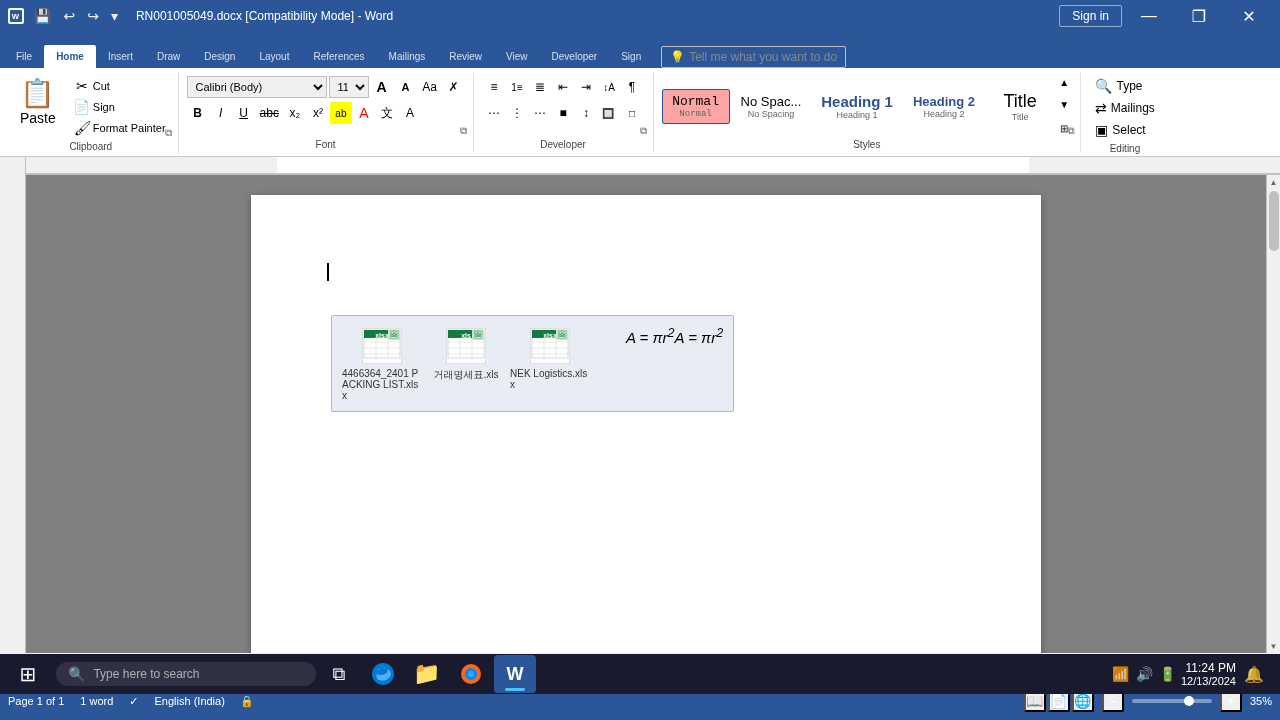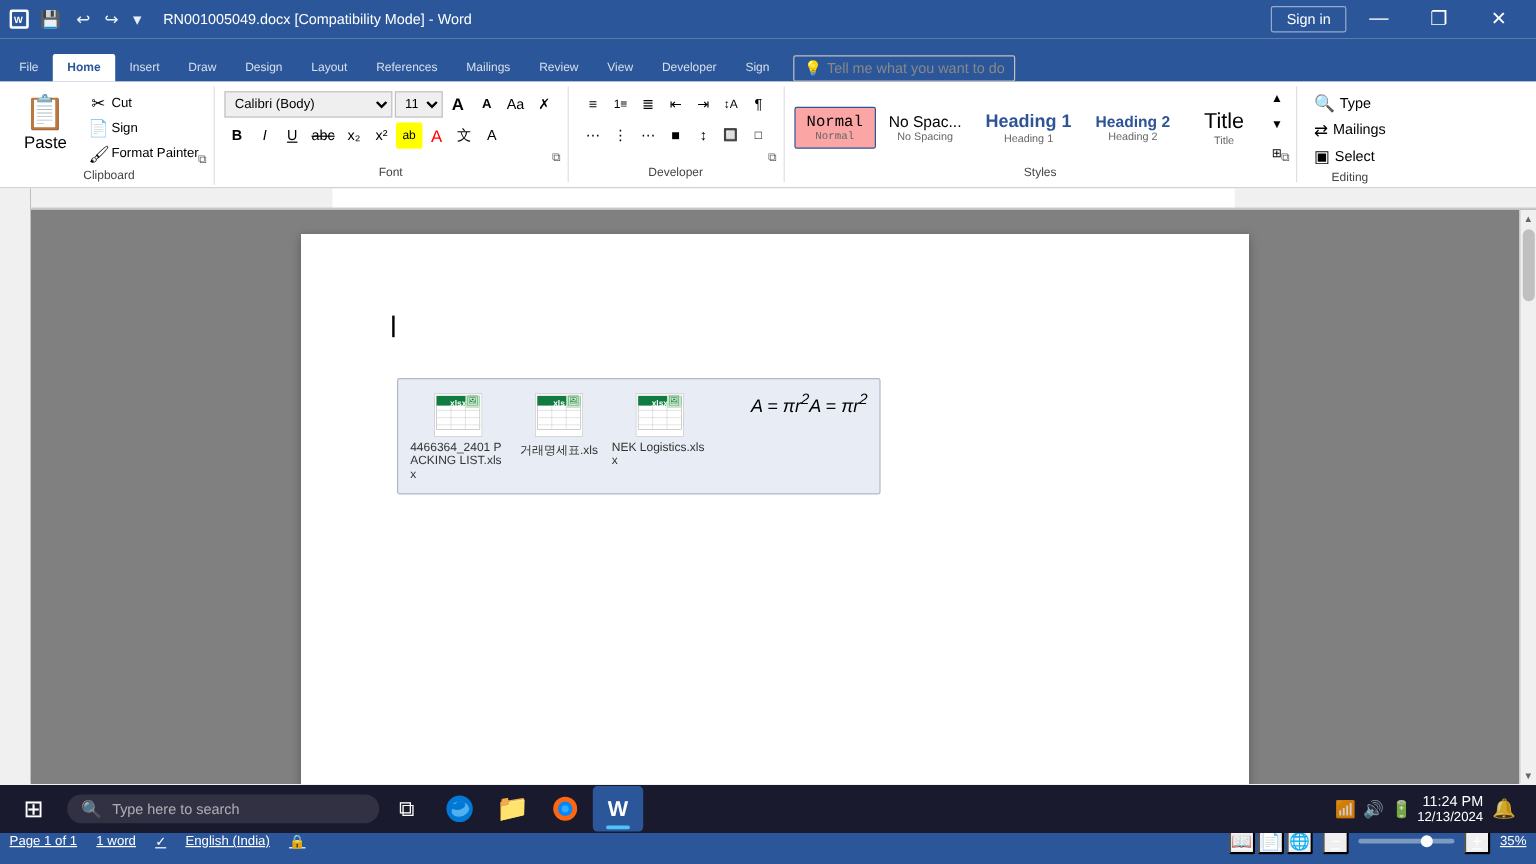--- a/index.html
+++ b/index.html
@@ -96,21 +96,21 @@
     
     .embedded-objects { display: inline-flex; gap: 4px; align-items: flex-start; border: 1px solid #b0b8c8; background: #e8edf5; padding: 10px; border-radius: 2px; }
     .obj-item { display: flex; flex-direction: column; align-items: center; width: 80px; cursor: pointer; }
     .obj-icon { width: 48px; height: 40px; display: flex; align-items: center; justify-content: center; font-size: 32px; }
     .obj-label { font-size: 10px; text-align: left; word-break: break-all; color: #333; margin-top: 2px; }
 
     
     .math-formula { display: inline-flex; align-items: center; font-size: 14px; font-style: italic; margin-left: 8px; }
 
     
-    .status-bar { height: 38px; background: #2b579a; display: flex; align-items: center; justify-content: space-between; padding: 16px 8px; color: white; font-size: 11px; position: fixed; bottom: 0; width: 1280px; text-decoration: underline; }
+    .status-bar { height: 38px; background: #2b579a; display: flex; align-items: center; justify-content: space-between; padding: 16px 8px; color: white; font-size: 11px; position: fixed; bottom: 0; width: 1280px; }
     .status-left { display: flex; align-items: center; gap: 16px; }
     .status-right { display: flex; align-items: center; gap: 8px; }
     .view-btns { display: flex; gap: 2px; }
     .view-btn { width: 22px; height: 22px; display: flex; align-items: center; justify-content: center; cursor: pointer; color: white; border-radius: 2px; font-size: 14px; }
     .zoom-slider { width: 80px; height: 4px; background: rgba(255,255,255,0.4); border-radius: 2px; position: relative; cursor: pointer; }
     .zoom-thumb { width: 10px; height: 10px; background: white; border-radius: 50%; position: absolute; top: -3px; left: 65%; }
 
     
     .taskbar { height: 40px; background: #1a1a2e; display: flex; align-items: center; padding: 0 4px; gap: 4px; position: fixed; bottom: 26px; width: 1280px; }
     .start-btn { width: 48px; height: 38px; display: flex; align-items: center; justify-content: center; cursor: pointer; color: white; font-size: 20px; }

